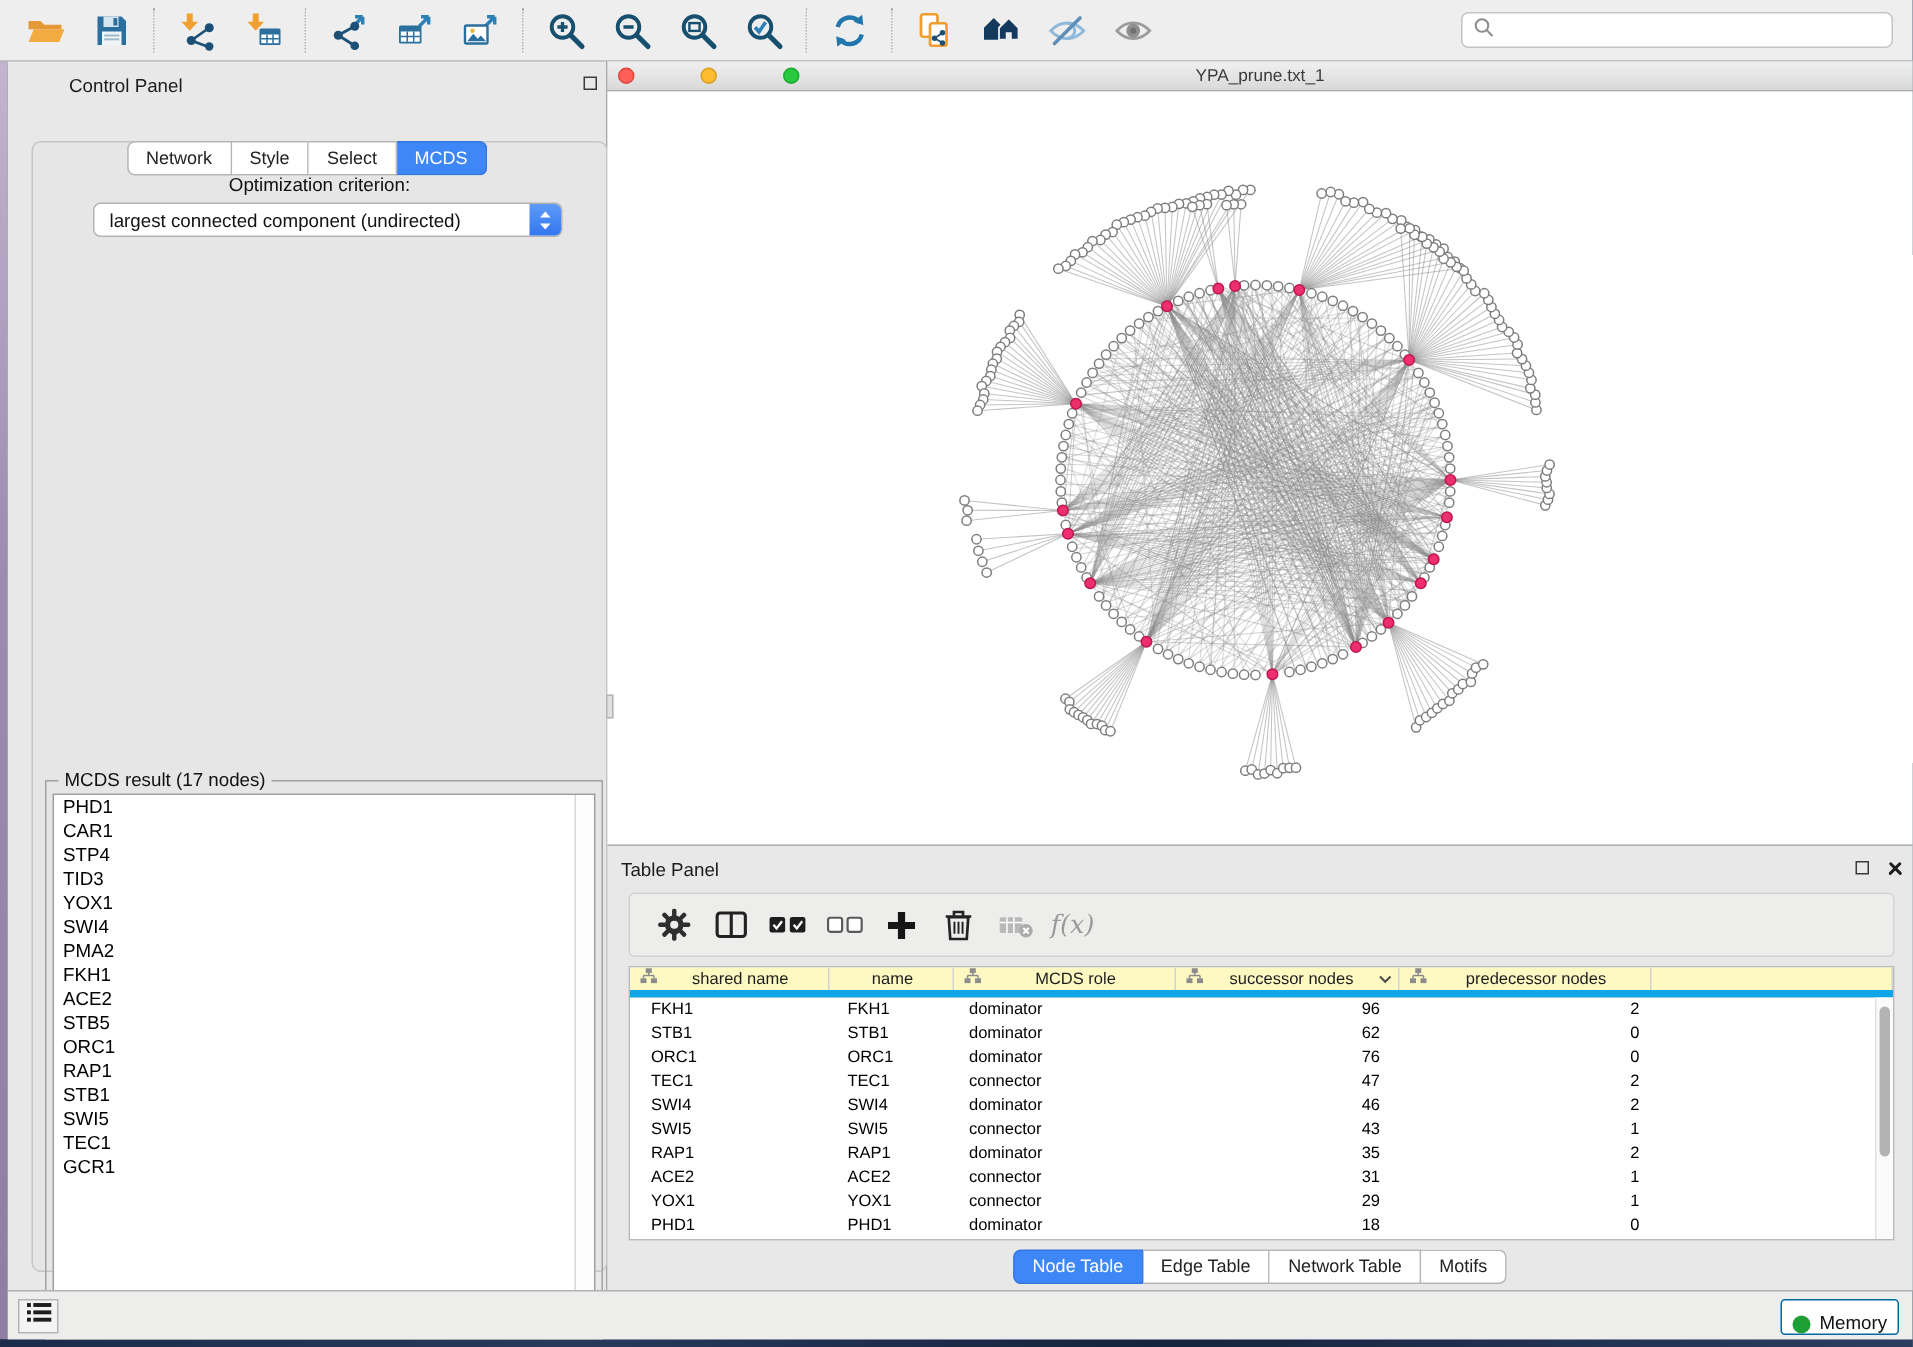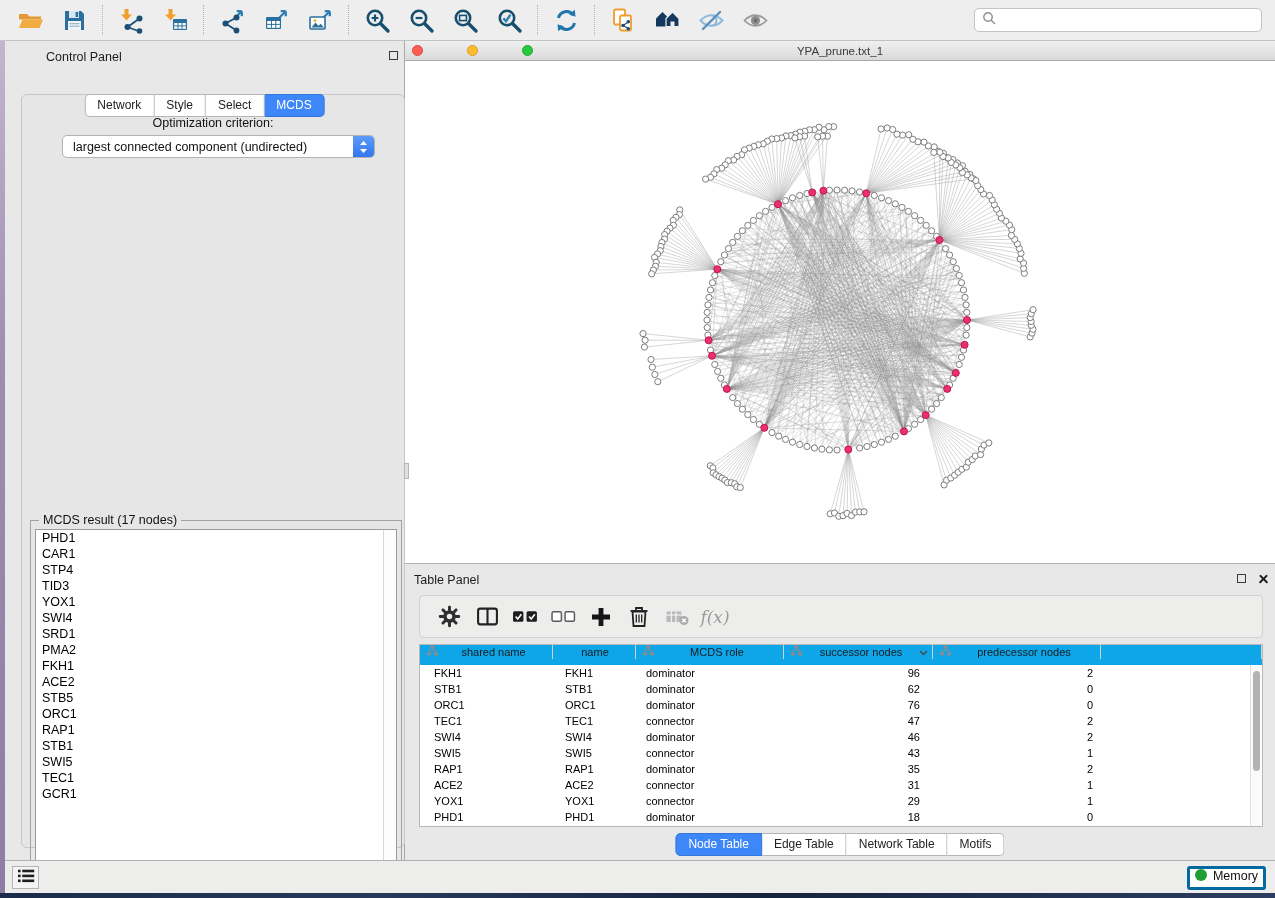--- a/index.html
+++ b/index.html
@@ -91,21 +91,21 @@
   .tp-float { left:832px; } .tp-close { left:853px; }
   .tp-toolbar { position:absolute; left:14px; top:31px; width:844px; height:43px;
     background:#ededec; border:1px solid #d2d2d2; border-radius:4px;
     display:flex; align-items:center; padding-left:10px; }
   .tp-icon { width:38px; height:36px; display:flex; align-items:center; justify-content:center; }
   .fx { font-family:"DejaVu Serif", serif; font-style:italic; font-size:17px; color:#9a9a9a; }
 
   .data-table { position:absolute; left:14px; top:80px; width:844px; height:183px;
     background:#fff; border:1px solid #b9b9b9; }
   .thead { display:grid; grid-template-columns:133px 83px 148px 149px 168px 1fr;
-    height:20px; background:#0ea5e9; border-bottom:7px solid #0ea5e9; }
+    height:20px; background:#fef9c3; border-bottom:5px solid #0ea5e9; }
   .th { display:flex; align-items:center; font-size:11px; color:#1c1c1c;
     border-right:1px solid #d2d2d2; padding:0 4px 0 6px; position:relative; }
   .th .th-label { flex:1; text-align:center; }
   .trow { display:grid; grid-template-columns:133px 83px 148px 149px 168px 1fr; height:16px; }
   .td { font-size:11px; color:#000; line-height:16px; white-space:nowrap; overflow:hidden; }
   .td.l { padding-left:14px; text-align:left; }
   .td.l2 { padding-left:12px; }
   .td.l3 { padding-left:10px; }
   .td.r { text-align:right; padding-right:13px; }
   .td.r2 { text-align:right; padding-right:8px; }
@@ -114,22 +114,22 @@
   .tbl-thumb { position:absolute; left:2px; right:2px; top:6px; height:100px;
     background:#b3b3b3; border-radius:4px; }
   .tp-tabs { position:absolute; left:50%; transform:translateX(-50%); top:269px; }
 
   
   .status-bar { position:absolute; left:5px; top:860px; width:1270px; height:33px;
     background:#ededec; border-top:1px solid #b2b2b2; }
   .sb-list-btn { position:absolute; left:7px; top:5px; width:27px; height:23px;
     background:#f4f4f4; border:1px solid #b5b5b5; display:flex; align-items:center; justify-content:center; }
   .memory-btn { position:absolute; right:9px; top:5px; width:79px; height:24px;
-    background:#fff; border:3px solid #0369a1; border-radius:3px;
-    display:flex; align-items:flex-start; justify-content:center; gap:6px; font-size:12.5px; color:#111; }
+    background:#fff; border:1px solid #0369a1; border-radius:3px;
+    display:flex; align-items:flex-end; justify-content:center; gap:6px; font-size:12.5px; color:#111; }
   .mem-dot { width:12px; height:12px; border-radius:50%; background:#1e9e33; }
 </style>
 </head>
 <body>
 
 <div id="app">
 
   <div class="toolbar">
     <div id="tb-icons" style="display:flex;align-items:center;">
         <div class="tb-icon">
@@ -311,21 +311,20 @@
       <div class="fieldset">
         <span class="fieldset-legend">MCDS result (17 nodes)</span>
         <div class="mcds-list" id="mcds-list">
           <div class="mcds-scroll"></div>
         <div class="mcds-item">PHD1</div>
             <div class="mcds-item">CAR1</div>
             <div class="mcds-item">STP4</div>
             <div class="mcds-item">TID3</div>
             <div class="mcds-item">YOX1</div>
             <div class="mcds-item">SWI4</div>
-            <div class="mcds-item">SRD1</div>
             <div class="mcds-item">PMA2</div>
             <div class="mcds-item">FKH1</div>
             <div class="mcds-item">ACE2</div>
             <div class="mcds-item">STB5</div>
             <div class="mcds-item">ORC1</div>
             <div class="mcds-item">RAP1</div>
             <div class="mcds-item">STB1</div>
             <div class="mcds-item">SWI5</div>
             <div class="mcds-item">TEC1</div>
             <div class="mcds-item">GCR1</div>

